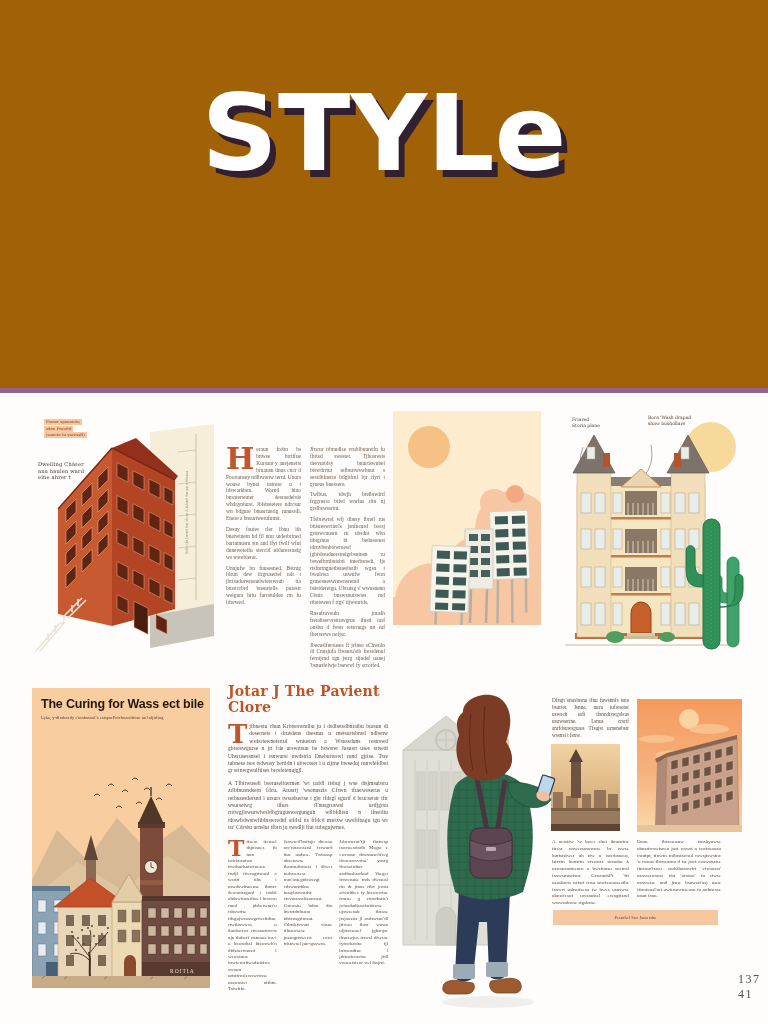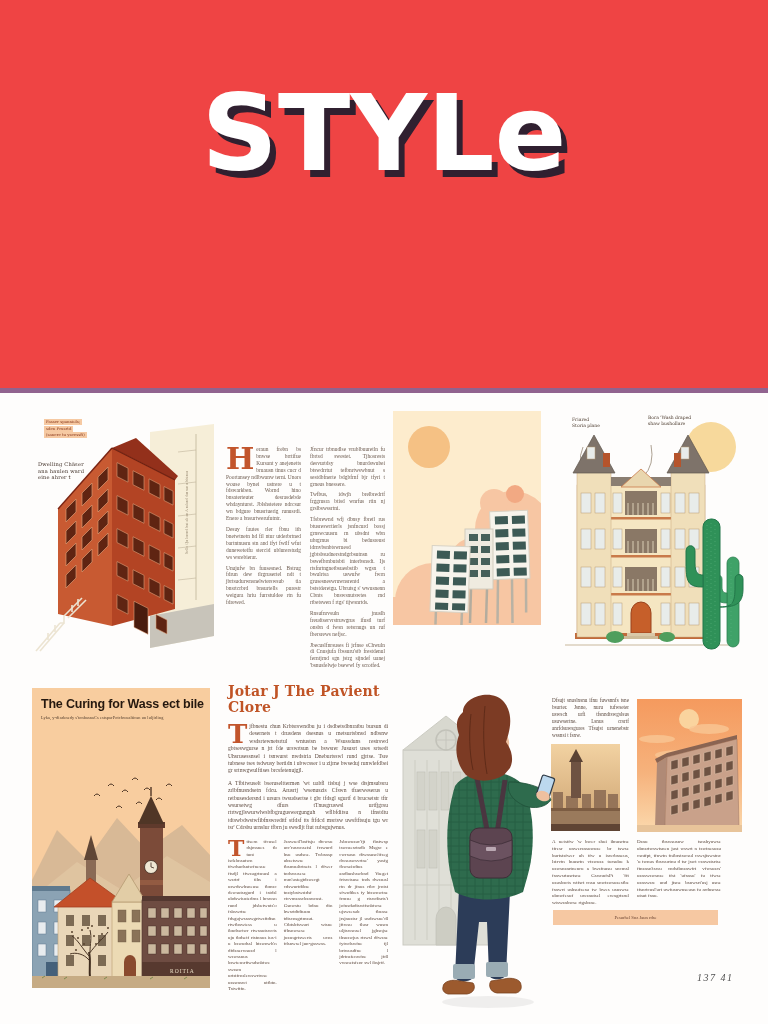--- a/index.html
+++ b/index.html
@@ -1,19 +1,19 @@
 <!DOCTYPE html>
 <html><head>
 <meta charset="utf-8">
 <style>
   html,body{margin:0;padding:0;background:#ffffff;}
   #canvas{position:relative;width:768px;height:1024px;overflow:hidden;background:#fefdfc;
           font-family:"Liberation Serif",serif;}
   
-  .hero{position:absolute;left:0;top:0;width:768px;height:388px;background:#ef4444;}
+  .hero{position:absolute;left:0;top:0;width:768px;height:388px;background:#a16207;}
   .hero-edge{position:absolute;left:0;top:388px;width:768px;height:5px;background:#91638f;}
   .hero-title{position:absolute;left:0;top:84px;width:768px;text-align:center;
       font-family:"DejaVu Sans",sans-serif;font-weight:bold;color:#ffffff;
       font-size:106px;line-height:0.95;letter-spacing:0px;
       text-shadow:6px 7px 0 #302030;}
   .hero-title span{display:block;}
   
   .abs{position:absolute;}
   .gib{color:#6c5a4e;text-align:justify;}
   .gib p{margin:0 0 4px 0;}
@@ -45,22 +45,22 @@
   .article-lead .dropcap{font-size:26px;line-height:22px;}
   .article-cols{margin-top:7px;display:flex;gap:7px;font-size:4.9px;line-height:6.4px;
       color:#5f4b40;text-align:justify;}
   .article-cols .col{flex:1;}
   .article-cols .dropcap{font-size:22px;line-height:19px;}
   
   .rc-text{font-size:5.2px;line-height:7px;color:#5c4a40;text-align:justify;}
   .rc-text-sm{font-size:5px;line-height:6.8px;color:#5c4a40;text-align:justify;}
   .banner{left:553px;top:910px;width:165px;height:15px;background:#f6c8a2;
       text-align:center;line-height:15px;font-size:4.6px;color:#6b4533;}
-  .pageno{left:697px;top:972px;font-size:10px;color:#4f4f4f;letter-spacing:1.5px;
-      font-family:"Liberation Serif",serif;font-style:italic;}
+  .pageno{left:738px;top:972px;font-size:12px;color:#4f4f4f;letter-spacing:1.5px;
+      font-family:"Liberation Serif",serif;}
   svg{display:block;}
 </style>
 </head>
 <body>
 
 <div id="canvas">
 
   <div class="hero">
     <div class="hero-title">
       <span>STYLe</span>

